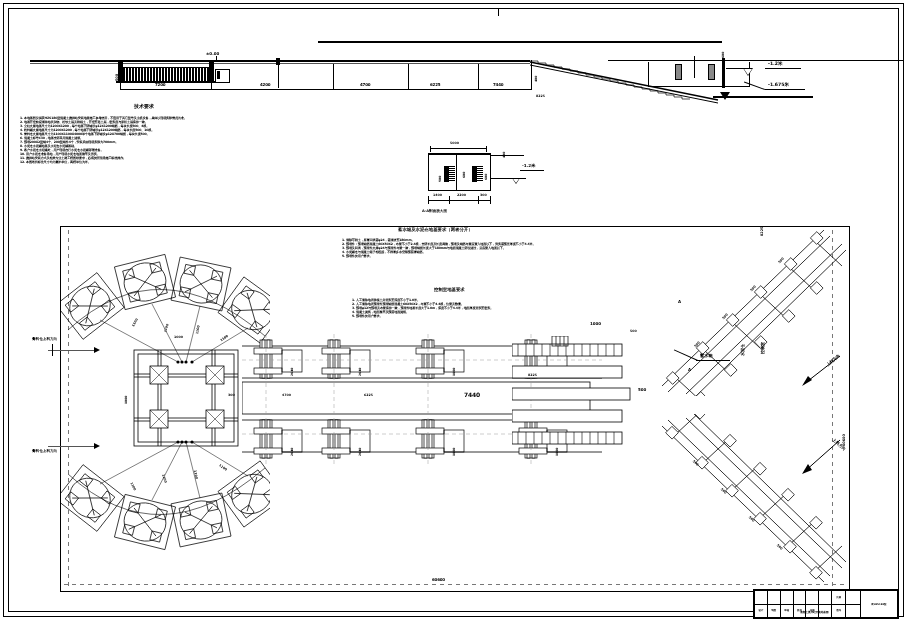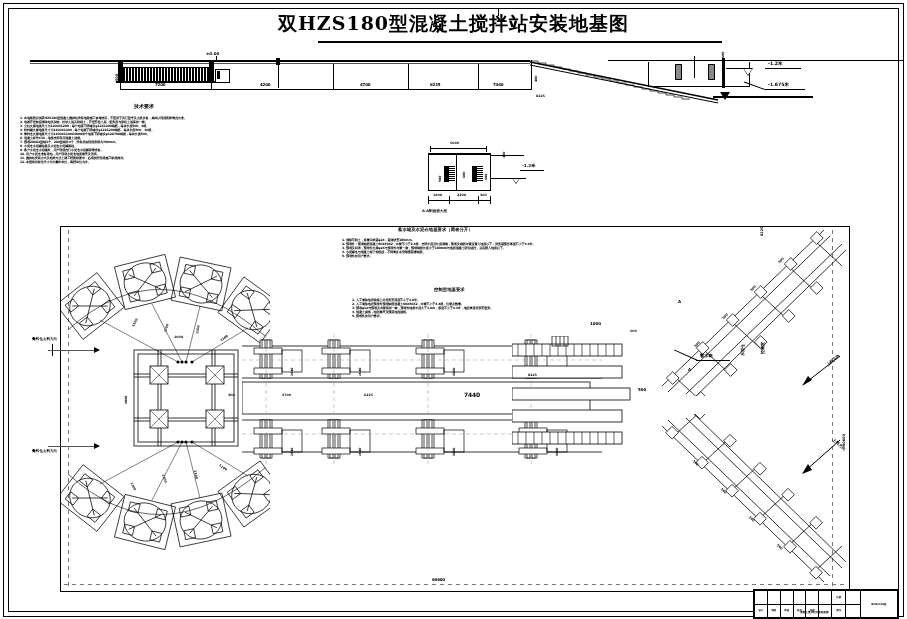--- a/index.html
+++ b/index.html
@@ -62,21 +62,20 @@
 </style>
 </head>
 <body>
 
 <div id="sheet">
 
   <div class="abs" id="frame-outer"></div>
   <div class="abs" id="frame-inner"></div>
 
   <div class="ln" id="title-tick"></div>
-  <div class="txt" id="title">双HZS180型混凝土搅拌站安装地基图</div>
   <div class="abs" id="title-rule"></div>
 
   <div class="abs" id="elev">
 
     <div class="grnd" style="left:22px;top:12px;width:500px;height:1.5px;"></div>
     <div class="grnd" style="left:22px;top:15px;width:500px;height:0.7px;background:#555;"></div>
 
     <div class="txt tiny" style="left:198px;top:4px;font-size:4px;font-weight:bold;">±0.00</div>
     <div class="ln vln" style="left:208px;top:8px;height:5px;"></div>
 

